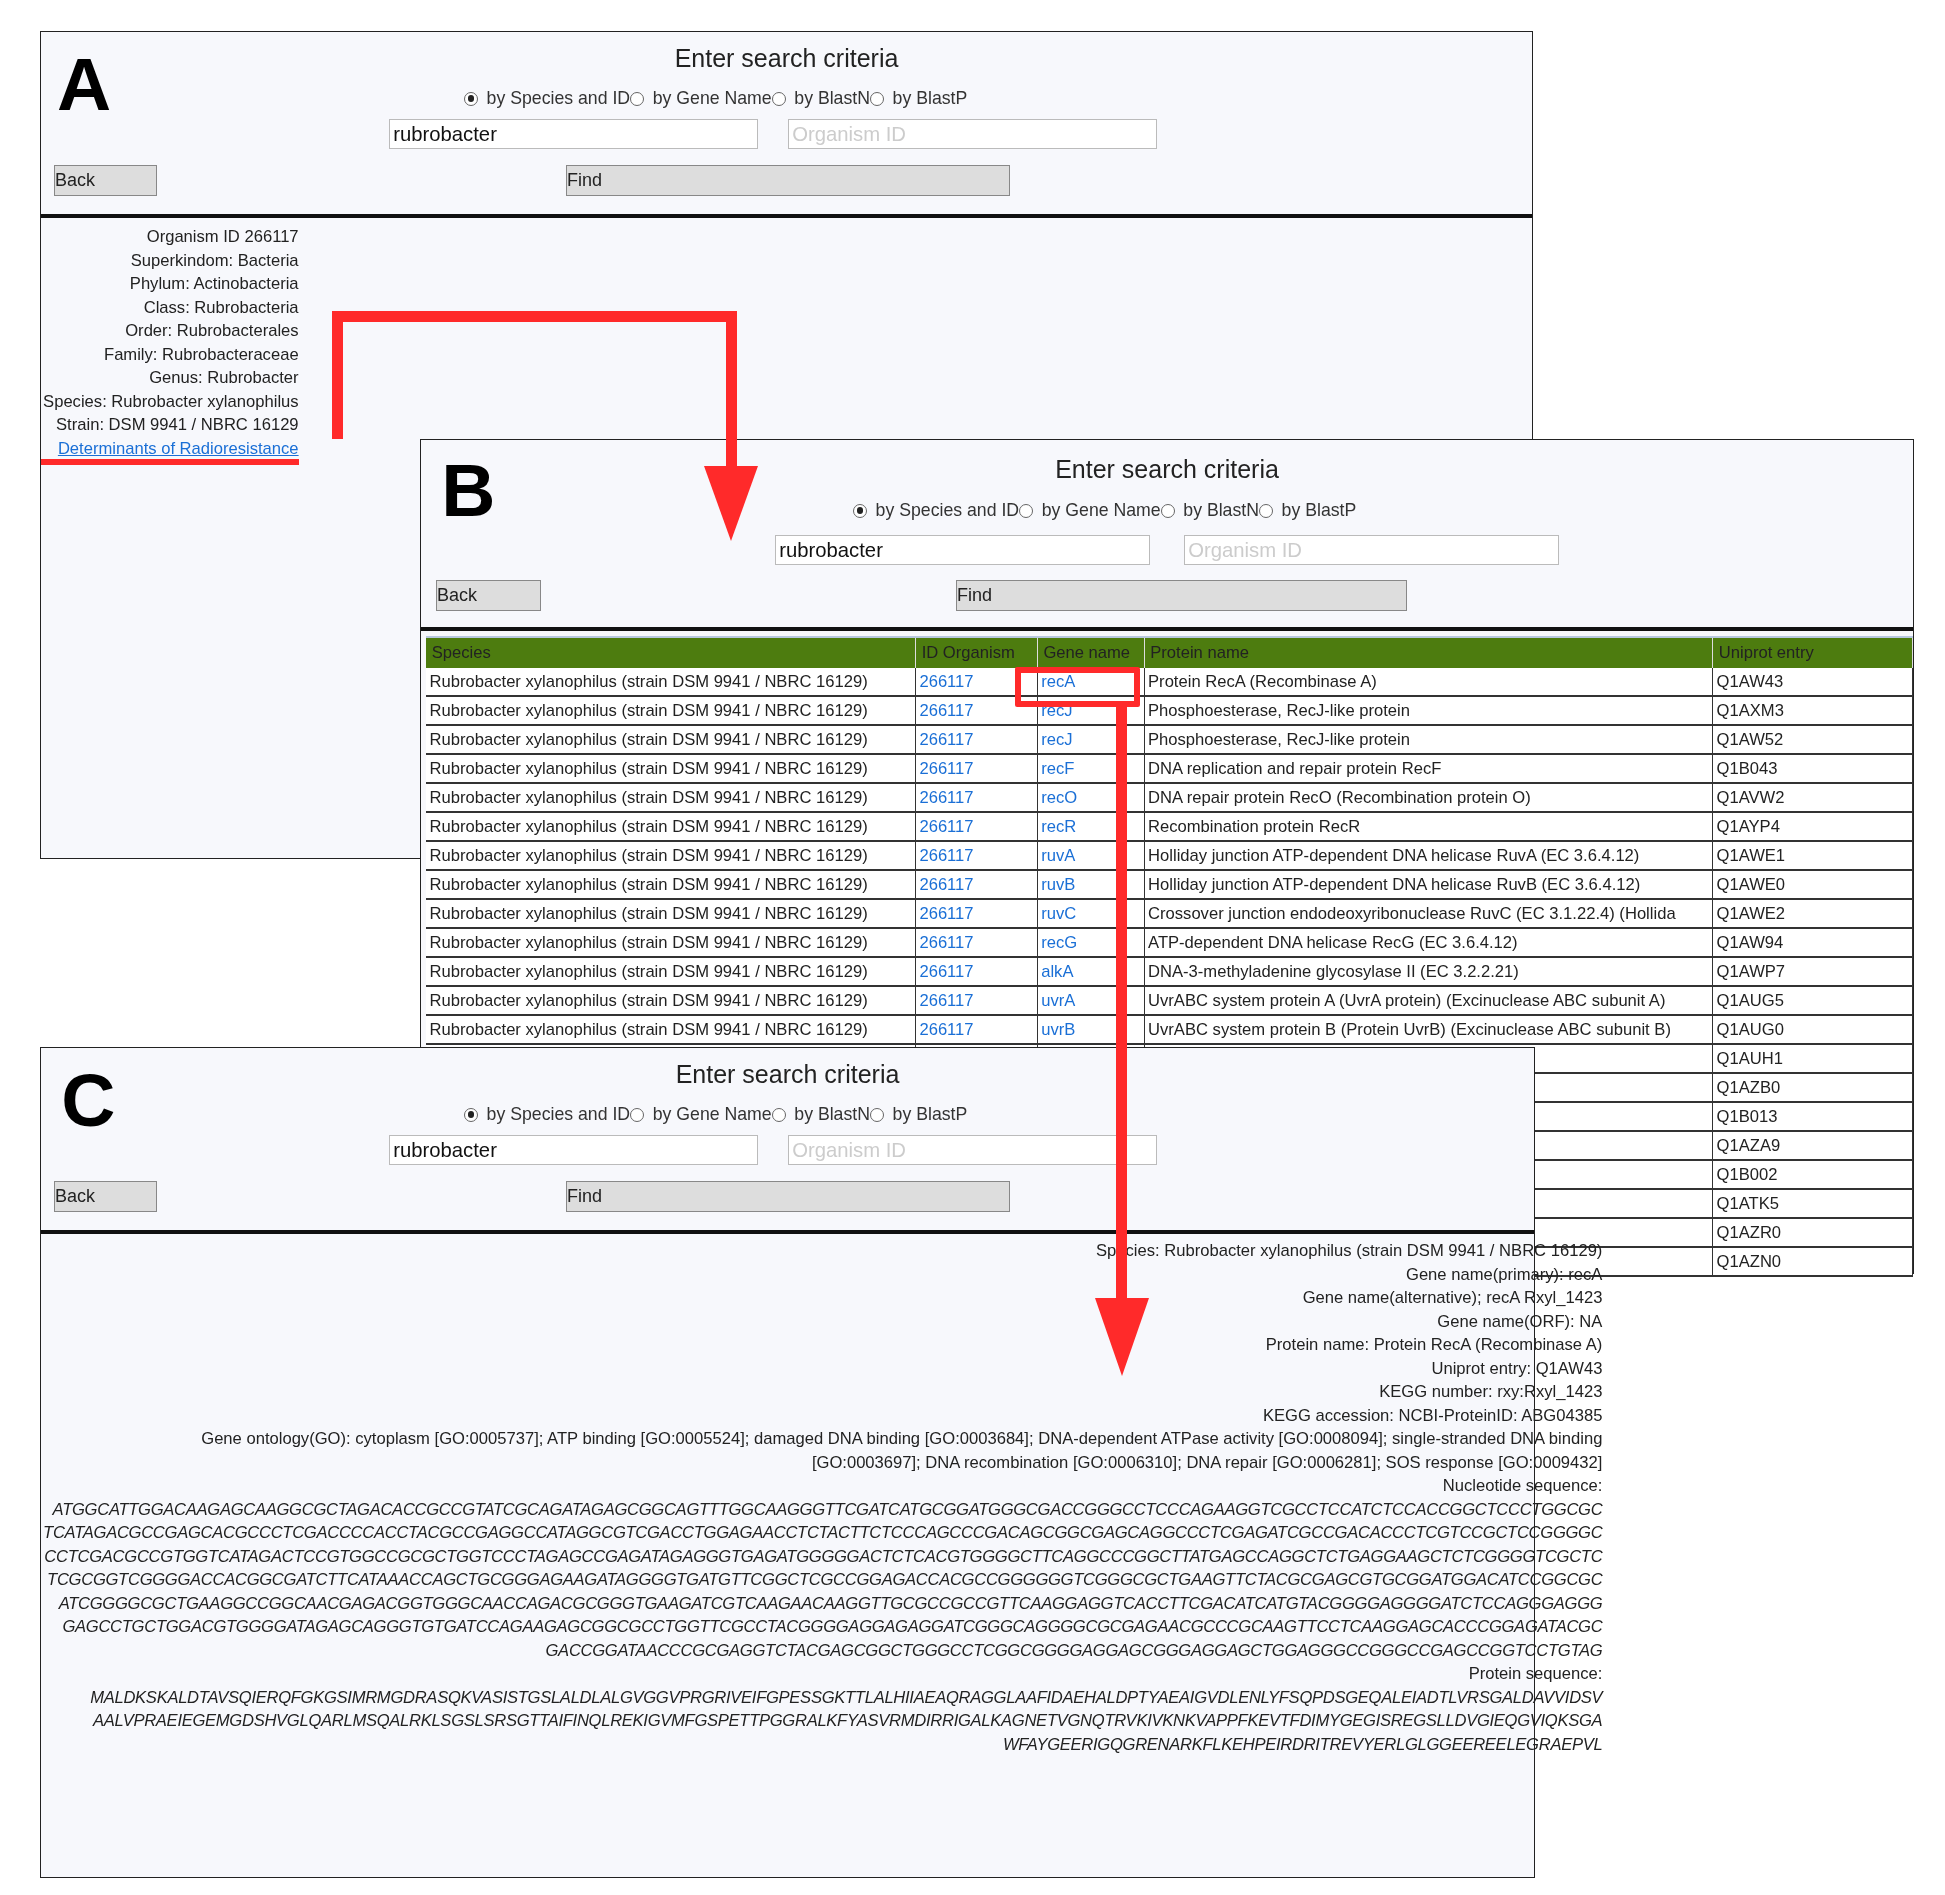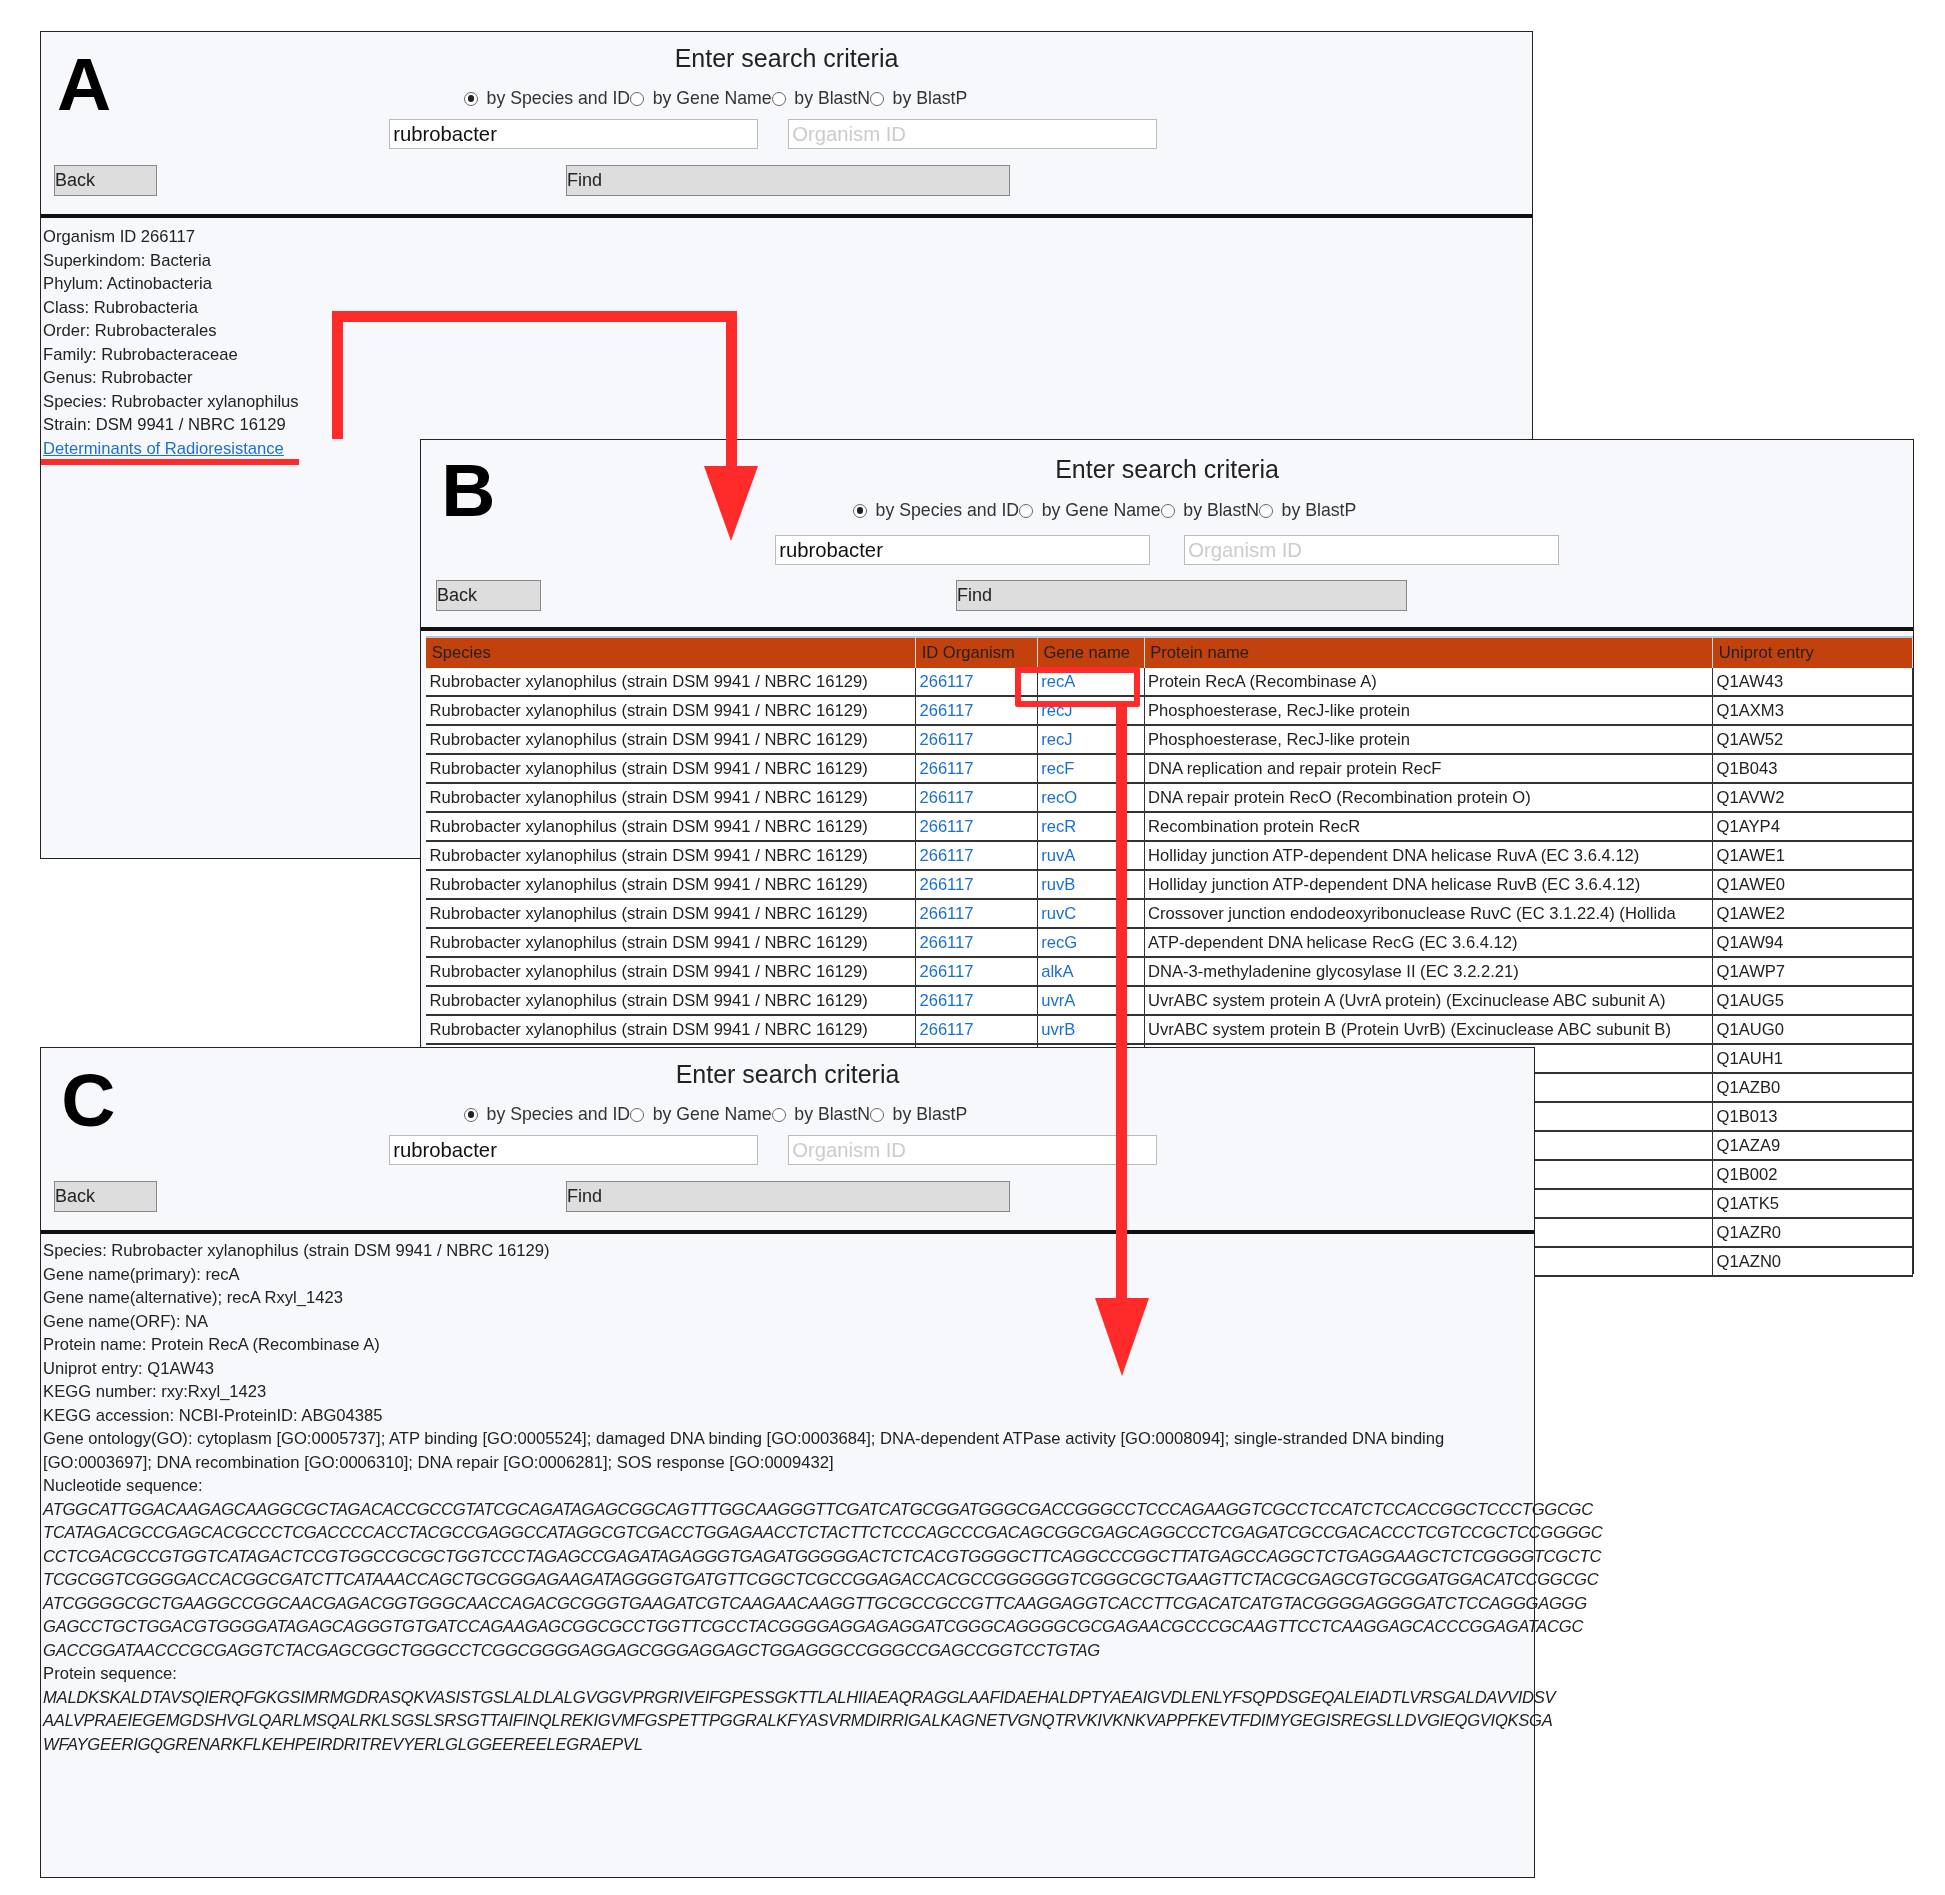--- a/index.html
+++ b/index.html
@@ -8,27 +8,27 @@
   .panel .header { position: absolute; left: 0; top: 0; right: 0; background: #f7f8fc; border-bottom: 4.3px solid #111; box-sizing: border-box; }
   .panel-letter { position: absolute; font-family: "Liberation Sans", sans-serif; font-weight: bold; font-size: 75px; line-height: 1; color: #000; }
   .title { position: absolute; width: 100%; text-align: center; font-size: 25px; color: #222; }
   .radios { position: absolute; display: flex; font-size: 17.7px; color: #333; }
   .radio { display: flex; align-items: center; gap: 8.6px; white-space: nowrap; }
   .radio .dot { width: 14px; height: 14px; border: 1.1px solid #666; border-radius: 50%; box-sizing: border-box; background: #fff; position: relative; }
   .radio .dot.on::after { content: ""; position: absolute; left: 2.7px; top: 2.7px; width: 6.4px; height: 6.4px; border-radius: 50%; background: #222; }
   .input { position: absolute; height: 30px; background: #fff; border: 1.1px solid #bbb; box-sizing: border-box; font-size: 20.3px; padding-left: 3.2px; line-height: 28px; color: #111; }
   .input.placeholder { color: #ccc; }
   .btn { position: absolute; background: #dddddd; border: 1.1px solid #888; box-sizing: border-box; text-align: left; font-size: 18px; color: #222; }
-  .content { position: absolute; font-size: 16.6px; line-height: 23.5px; color: #222; }
+  .content { position: absolute; font-size: 16.6px; line-height: 23.5px; color: #222; text-align: right; }
   .content .line { white-space: nowrap; }
   .link { color: #1a6fd6; text-decoration: underline; }
   
   .table-wrap { position: absolute; background: #fff; border-top: 2.1px solid #b8c8e0; }
   table.grid { border-collapse: collapse; font-size: 16.6px; color: #222; table-layout: fixed; }
-  table.grid th { text-align: left; font-weight: normal; background: #c2410c; height: 30px; padding: 0 5.4px; border-right: 0.5px solid #ddd; white-space: nowrap; overflow: hidden; }
+  table.grid th { text-align: left; font-weight: normal; background: #4d7c0f; height: 30px; padding: 0 5.4px; border-right: 0.5px solid #ddd; white-space: nowrap; overflow: hidden; }
   table.grid td { height: 27px; padding: 0 3.2px; border-bottom: 2.1px solid #333; border-right: 1.1px solid #333; white-space: nowrap; overflow: hidden; background: #fff; }
   table.grid td.linkcell { color: #1a6fd6; }
   .seq { font-size: 16.6px; line-height: 23.5px; white-space: nowrap; letter-spacing: -0.3px; font-style: italic; }
   .arrow-line { position: absolute; background: #ff2a2a; }
   .arrow-head { position: absolute; width: 0; height: 0; }
 </style>
 </head>
 <body>
 
 <div class="panel" style="left:40px; top:31px; width:1493px; height:828px;">

